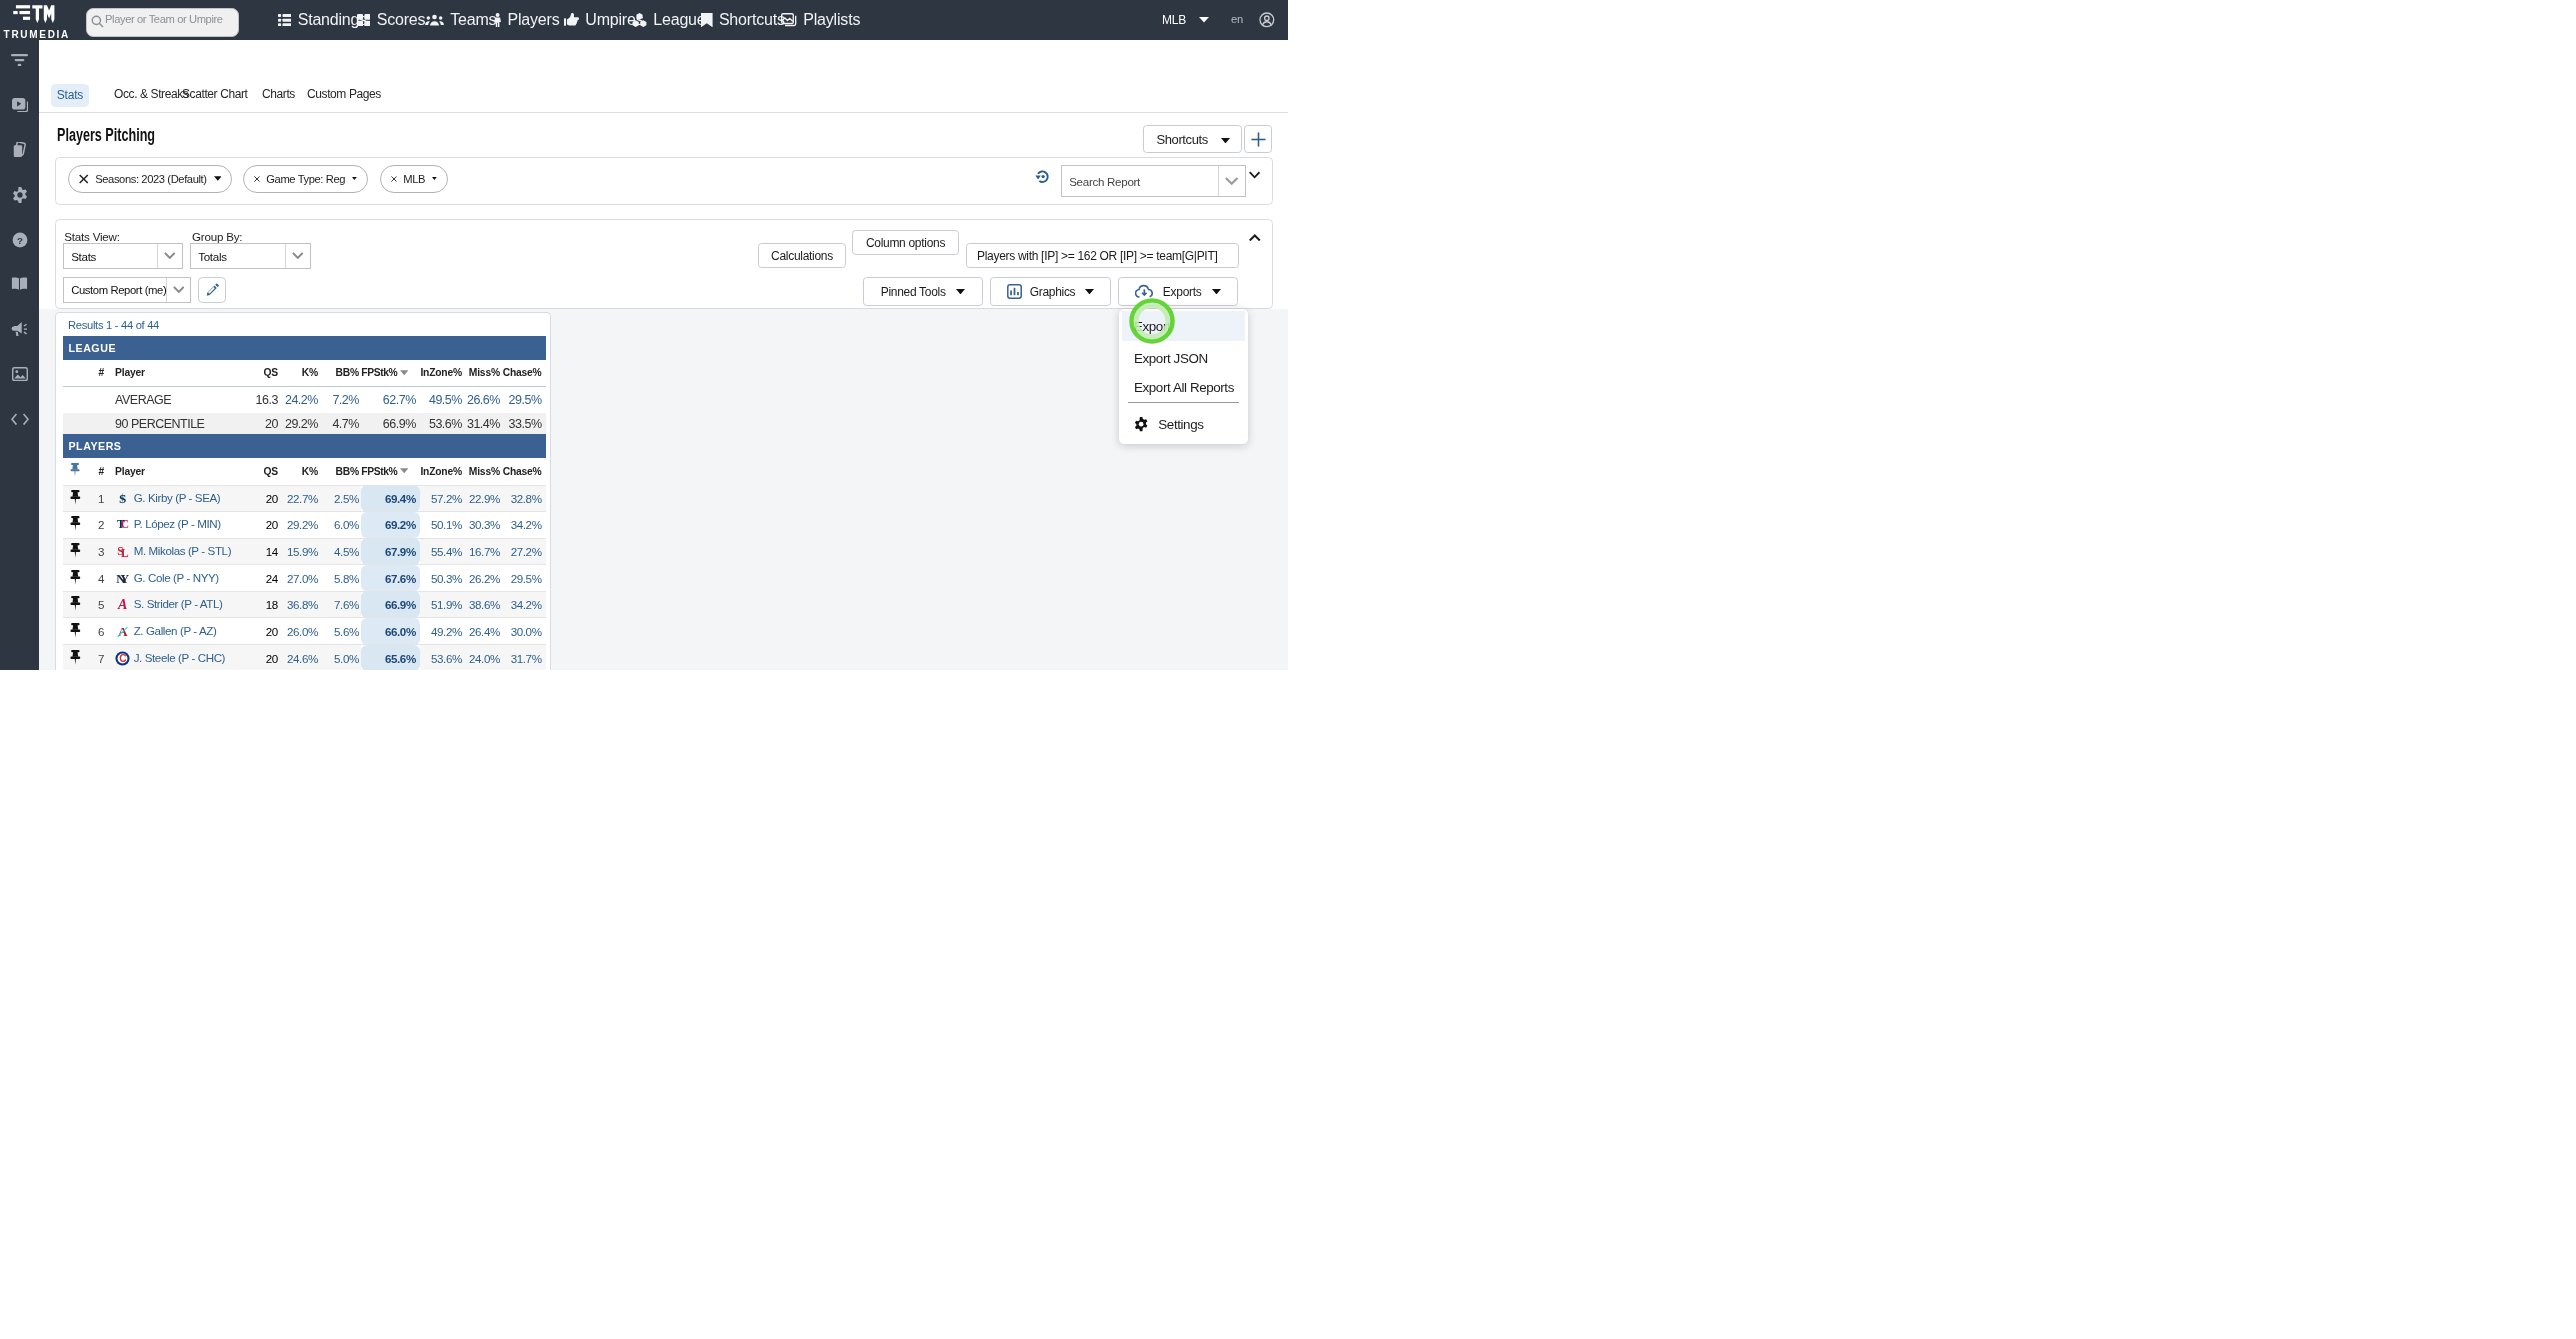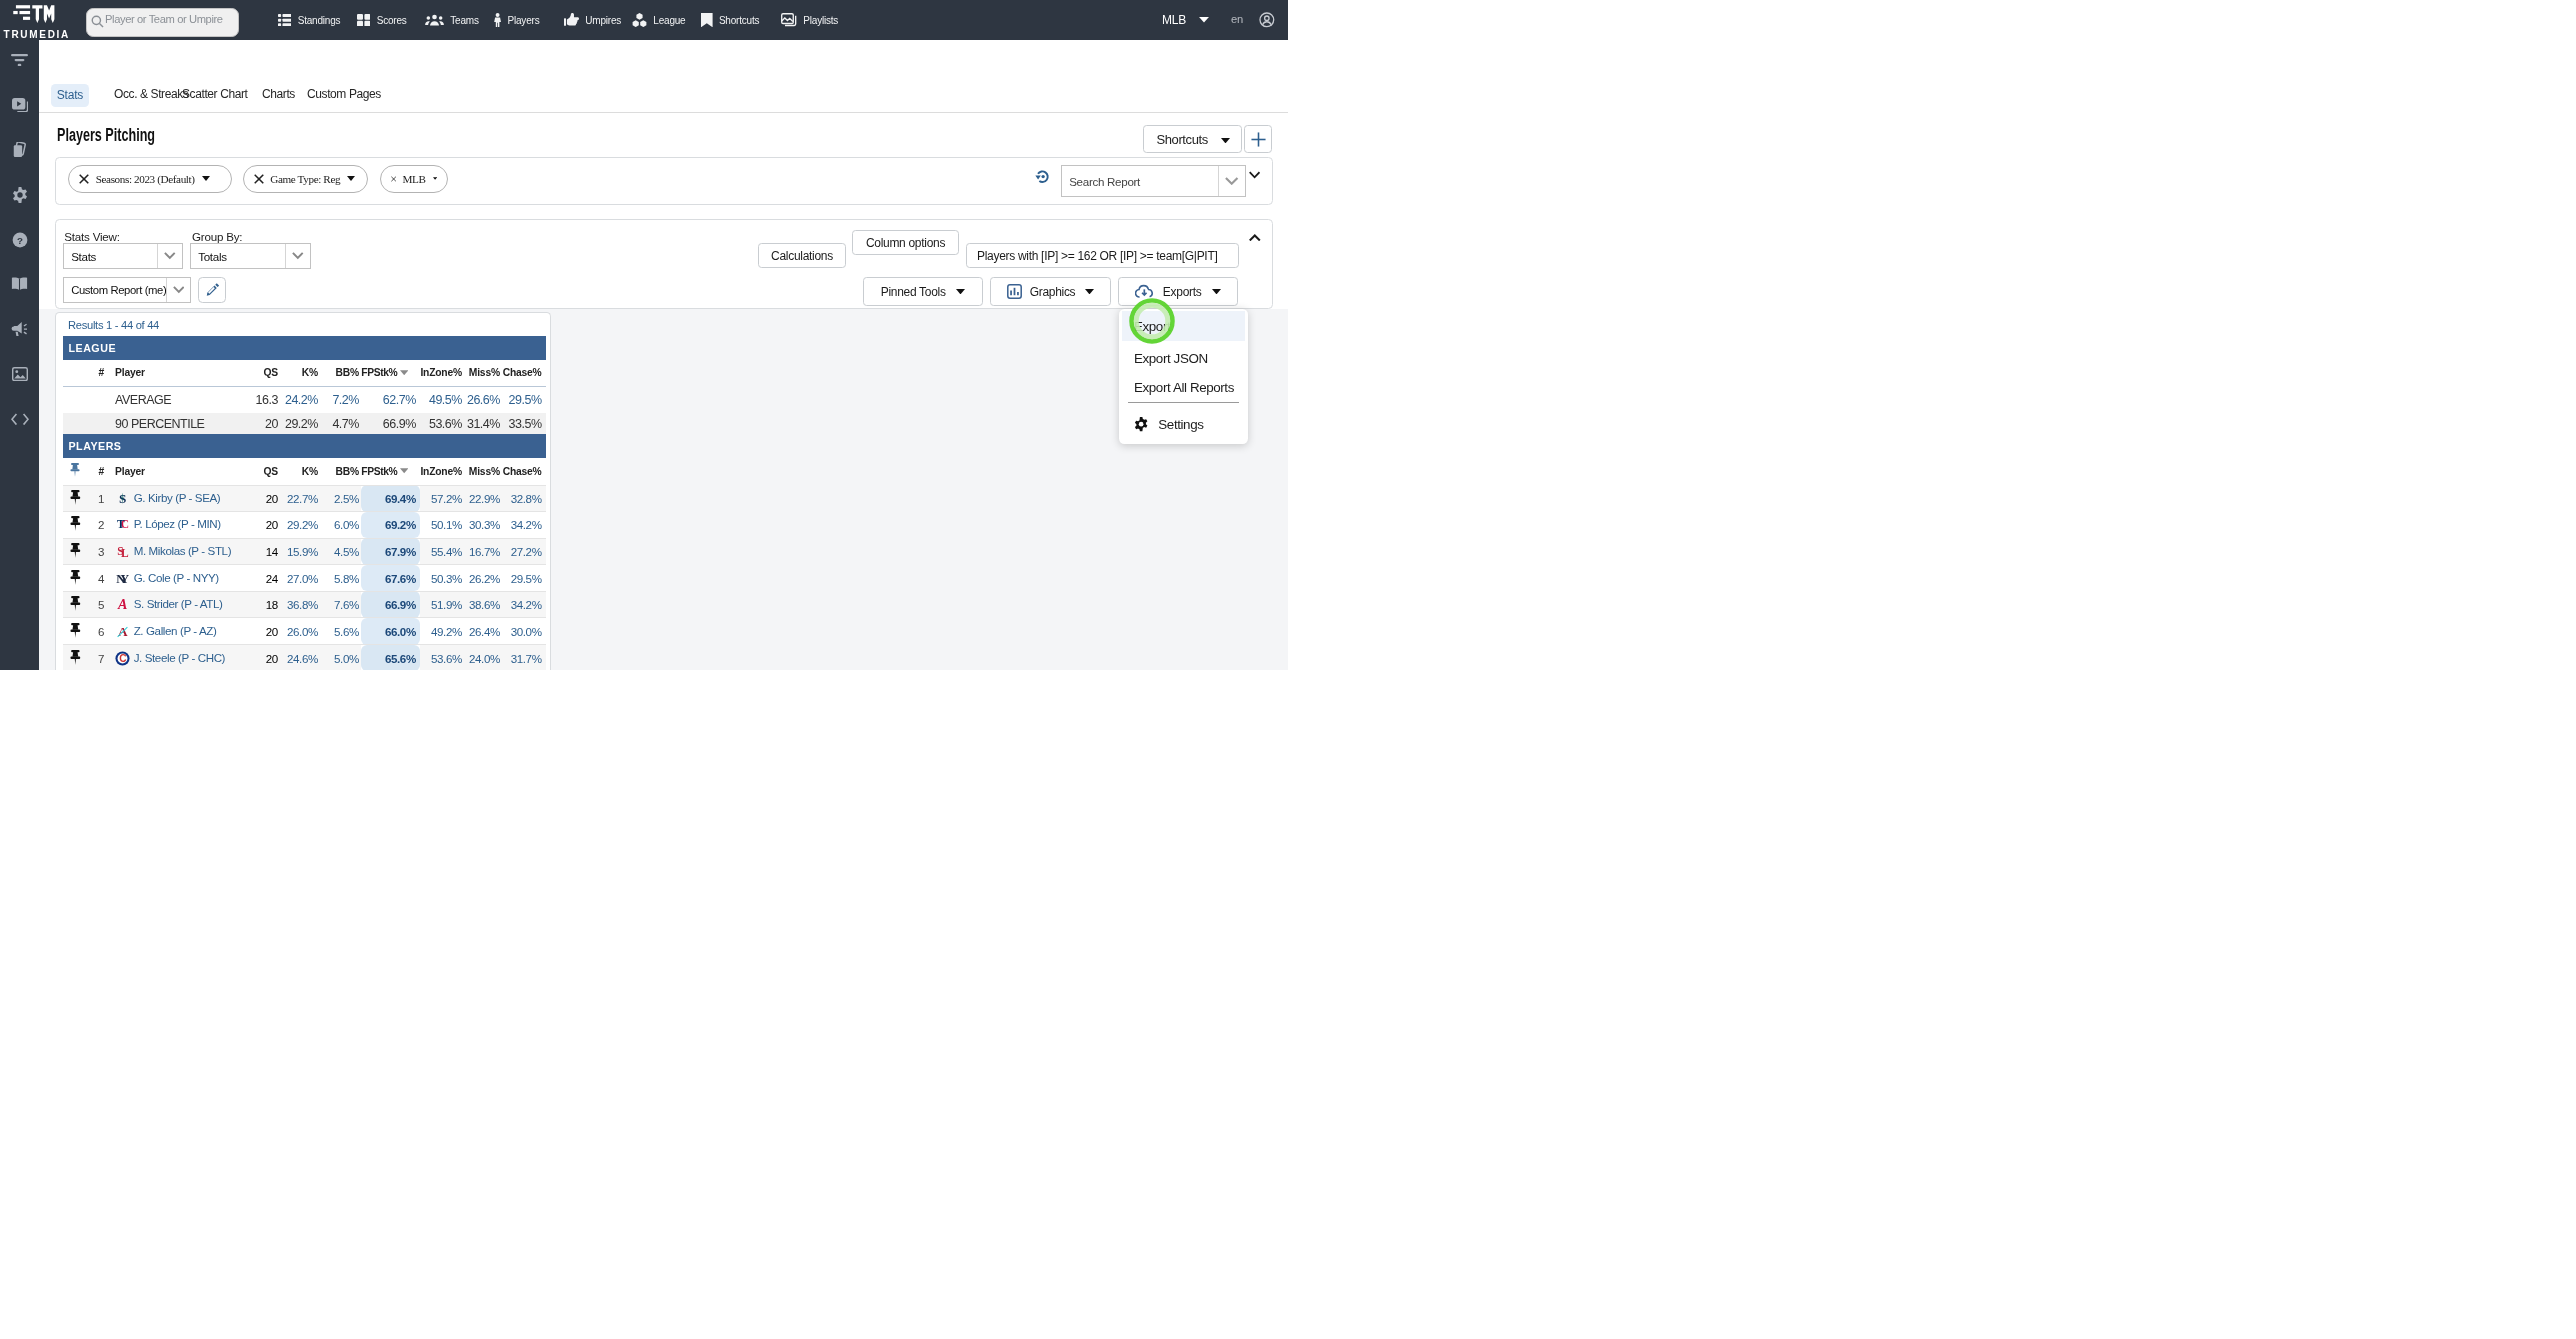--- a/index.html
+++ b/index.html
@@ -6,40 +6,40 @@
 html,body { font-family:"Liberation Sans", sans-serif; }
 #page { position:relative; width:1288px; height:670px; overflow:hidden; background:#fff; letter-spacing:-0.2px; }
 .abs { position:absolute; }
 
 #topbar { position:absolute; left:0; top:0; width:1288px; height:40px; background:#2e3641; z-index:40; }
 #sidebar { position:absolute; left:0; top:40px; width:39px; height:630px; background:#2e3641; z-index:35; }
 .sideicon { position:absolute; left:0; width:39px; text-align:center; }
 #logotxt { position:absolute; left:3.6px; top:29px; width:70px; color:#fff; font-size:10px; font-weight:bold; letter-spacing:1.7px; }
 #searchbox { position:absolute; left:86px; top:8px; width:153px; height:29px; background:#f0f0f0; border:0.9px solid #c4c4c4; border-radius:7.2px; }
 #searchph { position:absolute; left:105px; top:13px; color:#8b9096; font-size:11.2px; letter-spacing:-0.4px; }
-.navitem { position:absolute; top:0; height:40px; display:flex; align-items:center; color:#f2f3f4; font-size:10px; gap:6.3px; }
+.navitem { position:absolute; top:0; height:40px; display:flex; align-items:center; color:#f2f3f4; font-size:16px; gap:6.3px; }
 #mlbsel { position:absolute; left:1162px; top:0; height:40px; display:flex; align-items:center; color:#fff; font-size:12px; gap:12.5px;}
 #enlbl { position:absolute; left:1231px; top:13px; color:#b6bac0; font-size:11.2px; }
 
 #bluebar { position:absolute; left:39px; top:40px; width:1249px; height:34px; background:#3a6191; z-index:30; }
 #bb-sep { position:absolute; left:38px; top:4.5px; width:0.9px; height:25px; background:#6d8cb0; }
 .btab { position:absolute; top:0; height:34px; display:flex; align-items:center; color:#fff; font-size:11.6px; letter-spacing:-0.4px; }
 #pill { position:absolute; left:99px; top:3.2px; width:62px; height:28px; background:#fff; border-radius:5.4px; color:#2d5f8e; display:flex; align-items:center; justify-content:center; font-size:12px; }
 
 #subnav { position:absolute; left:39px; top:75px; width:1249px; height:38px; background:#fff; border-bottom:0.9px solid #dcdcdc; z-index:20; }
 .snitem { position:absolute; top:0; height:38px; display:flex; align-items:center; color:#262626; font-size:12px; letter-spacing:-0.4px; }
 #statschip { position:absolute; left:12px; top:8.5px; width:38px; height:23px; background:#e4eef9; border-radius:4.5px; color:#2d5f8e; display:flex; align-items:center; justify-content:center; font-size:12px; }
 
 #h1 { position:absolute; left:57px; top:125px; font-size:18px; font-weight:bold; color:#111; transform:scaleX(0.70); transform-origin:left; white-space:nowrap; letter-spacing:0; }
 .btn { position:absolute; background:#fff; border:0.9px solid #c9cdd1; border-radius:3.6px; display:flex; align-items:center; color:#222; }
 
 .panel { position:absolute; left:55px; width:1218px; background:#fff; border:0.9px solid #d9dcdf; border-radius:4.5px; }
 #fpanel { top:157px; height:48px; }
 #spanel { top:219px; height:90px; }
-.chip { position:absolute; top:6.7px; height:28px; border:0.9px solid #b3b3b3; border-radius:14px; background:#fff; display:flex; align-items:center; color:#1c1c1c; font-size:11.2px; letter-spacing:-0.4px; white-space:nowrap;font-family:Liberation Serif, serif; }
+.chip { position:absolute; top:6.7px; height:28px; border:0.9px solid #b3b3b3; border-radius:14px; background:#fff; display:flex; align-items:center; color:#1c1c1c; font-size:11.2px; letter-spacing:-0.4px; white-space:nowrap; }
 .xmark { display:inline-block; margin:0 6.3px 0 10px; }
 .chip .car { margin:0 10px 0 7.2px; }
 .lbl { position:absolute; font-size:11.6px; color:#222; }
 .sel { position:absolute; border:0.9px solid #c2c2c2; background:#fff; display:flex; align-items:center; font-size:11.6px; color:#111; }
 .sel .st { padding-left:7.2px; flex:1; letter-spacing:-0.3px; white-space:nowrap; }
 .sel .sc { width:25px; align-self:stretch; border-left:0.9px solid #d5d5d5; display:flex; align-items:center; justify-content:center; }
 .tbtn { position:absolute; background:#fff; border:0.9px solid #c9cdd1; border-radius:3.6px; display:flex; align-items:center; justify-content:center; font-size:12px; color:#1c1c1c; letter-spacing:-0.3px; }
 
 #card { position:absolute; left:55px; top:312px; width:496px; height:358px; background:#fff; border:0.9px solid #d9dcdf; border-radius:4.5px 4.5px 0 0; border-bottom:none; z-index:5; }
 #results { position:absolute; left:12px; top:6.3px; color:#2d5f8e; font-size:11.2px; letter-spacing:-0.3px; }

